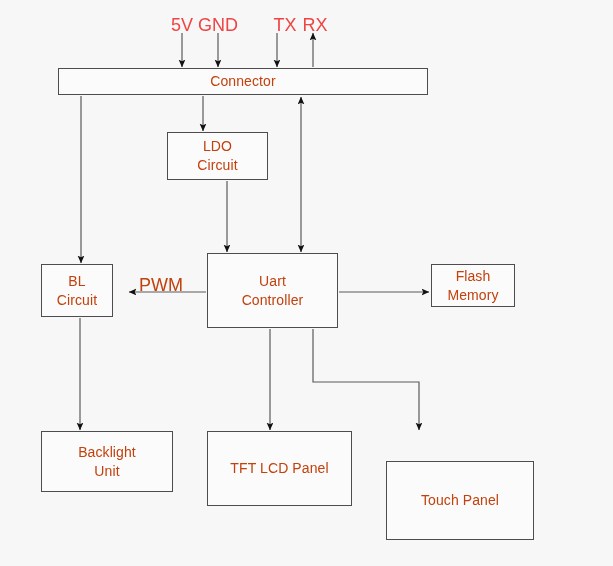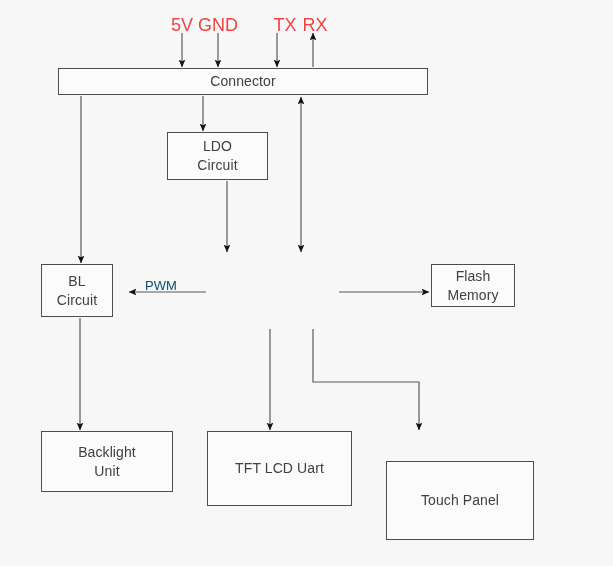--- a/index.html
+++ b/index.html
@@ -27,42 +27,42 @@
   }
   .block {
     position: absolute;
     box-sizing: border-box;
     background: #fbfbfb;
     border: 1px solid #4d4d4d;
     display: flex;
     align-items: center;
     justify-content: center;
     text-align: center;
-    color: #404040;
+    color: #c2410c;
     font-size: 14px;
     line-height: 19px;
     letter-spacing: 0.1px;
   }
   .block .lbl {
     white-space: pre-line;
     display: block;
   }
   .pinlabel {
     position: absolute;
     color: #ef4444;
     font-size: 18px;
     line-height: 15px;
     white-space: nowrap;
     text-align: center;
     transform: translateX(-50%);
   }
   .wirelabel {
     position: absolute;
-    color: #0c4a6e;
-    font-size: 13px;
+    color: #c2410c;
+    font-size: 18px;
     line-height: 15px;
     white-space: nowrap;
     transform: translateX(-50%);
   }
 </style>
 </head>
 <body>
 
 <div id="canvas">
 
@@ -120,32 +120,36 @@
   <div class="block" style="left:167px; top:132px; width:101px; height:48px;">
     <span class="lbl">LDO
 Circuit</span>
   </div>
 
   <div class="block" style="left:41px; top:264px; width:72px; height:53px;">
     <span class="lbl">BL
 Circuit</span>
   </div>
 
+  <div class="block" style="left:207px; top:253px; width:131px; height:75px;">
+    <span class="lbl">Uart
+Controller</span>
+  </div>
 
   <div class="block" style="left:431px; top:264px; width:84px; height:43px;">
     <span class="lbl">Flash
 Memory</span>
   </div>
 
   <div class="block" style="left:41px; top:431px; width:132px; height:61px;">
     <span class="lbl">Backlight
 Unit</span>
   </div>
 
   <div class="block" style="left:207px; top:431px; width:145px; height:75px;">
-    <span class="lbl">TFT  LCD  Uart</span>
+    <span class="lbl">TFT  LCD  Panel</span>
   </div>
 
   <div class="block" style="left:386px; top:431px; width:148px; height:79px;margin-top:30px;">
     <span class="lbl">Touch  Panel</span>
   </div>
 
 </div>
 
 </body></html>

